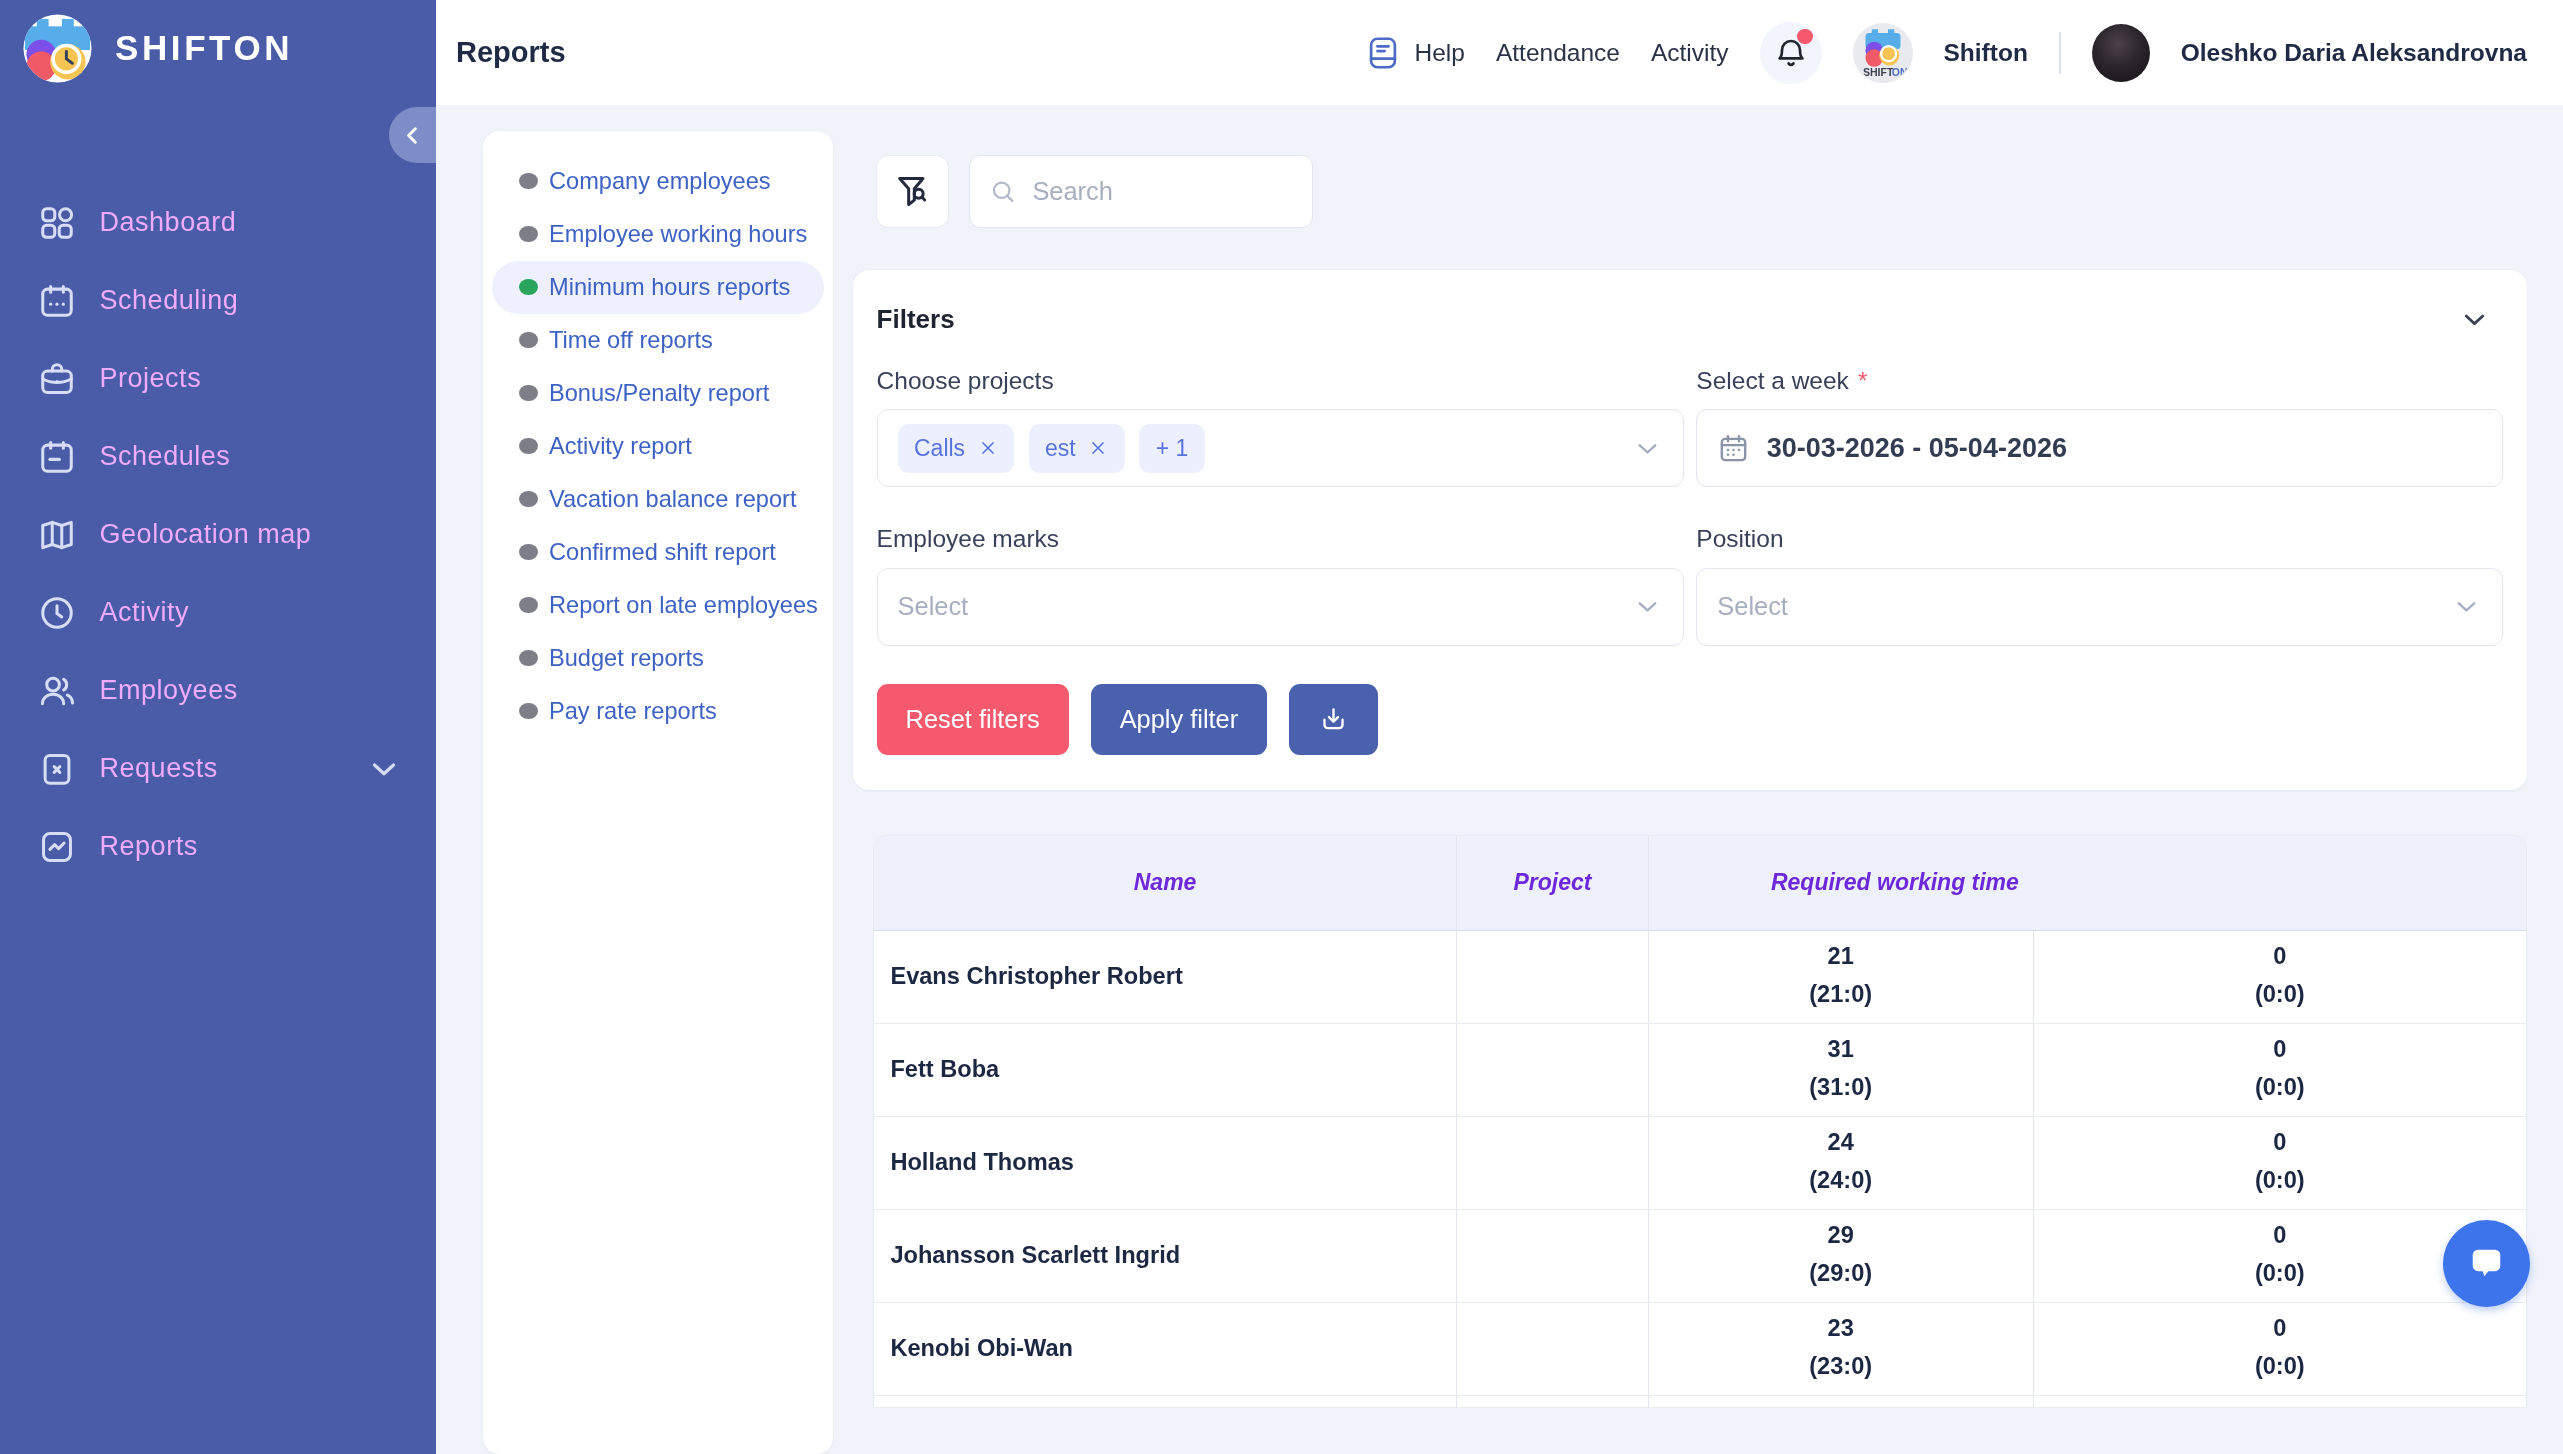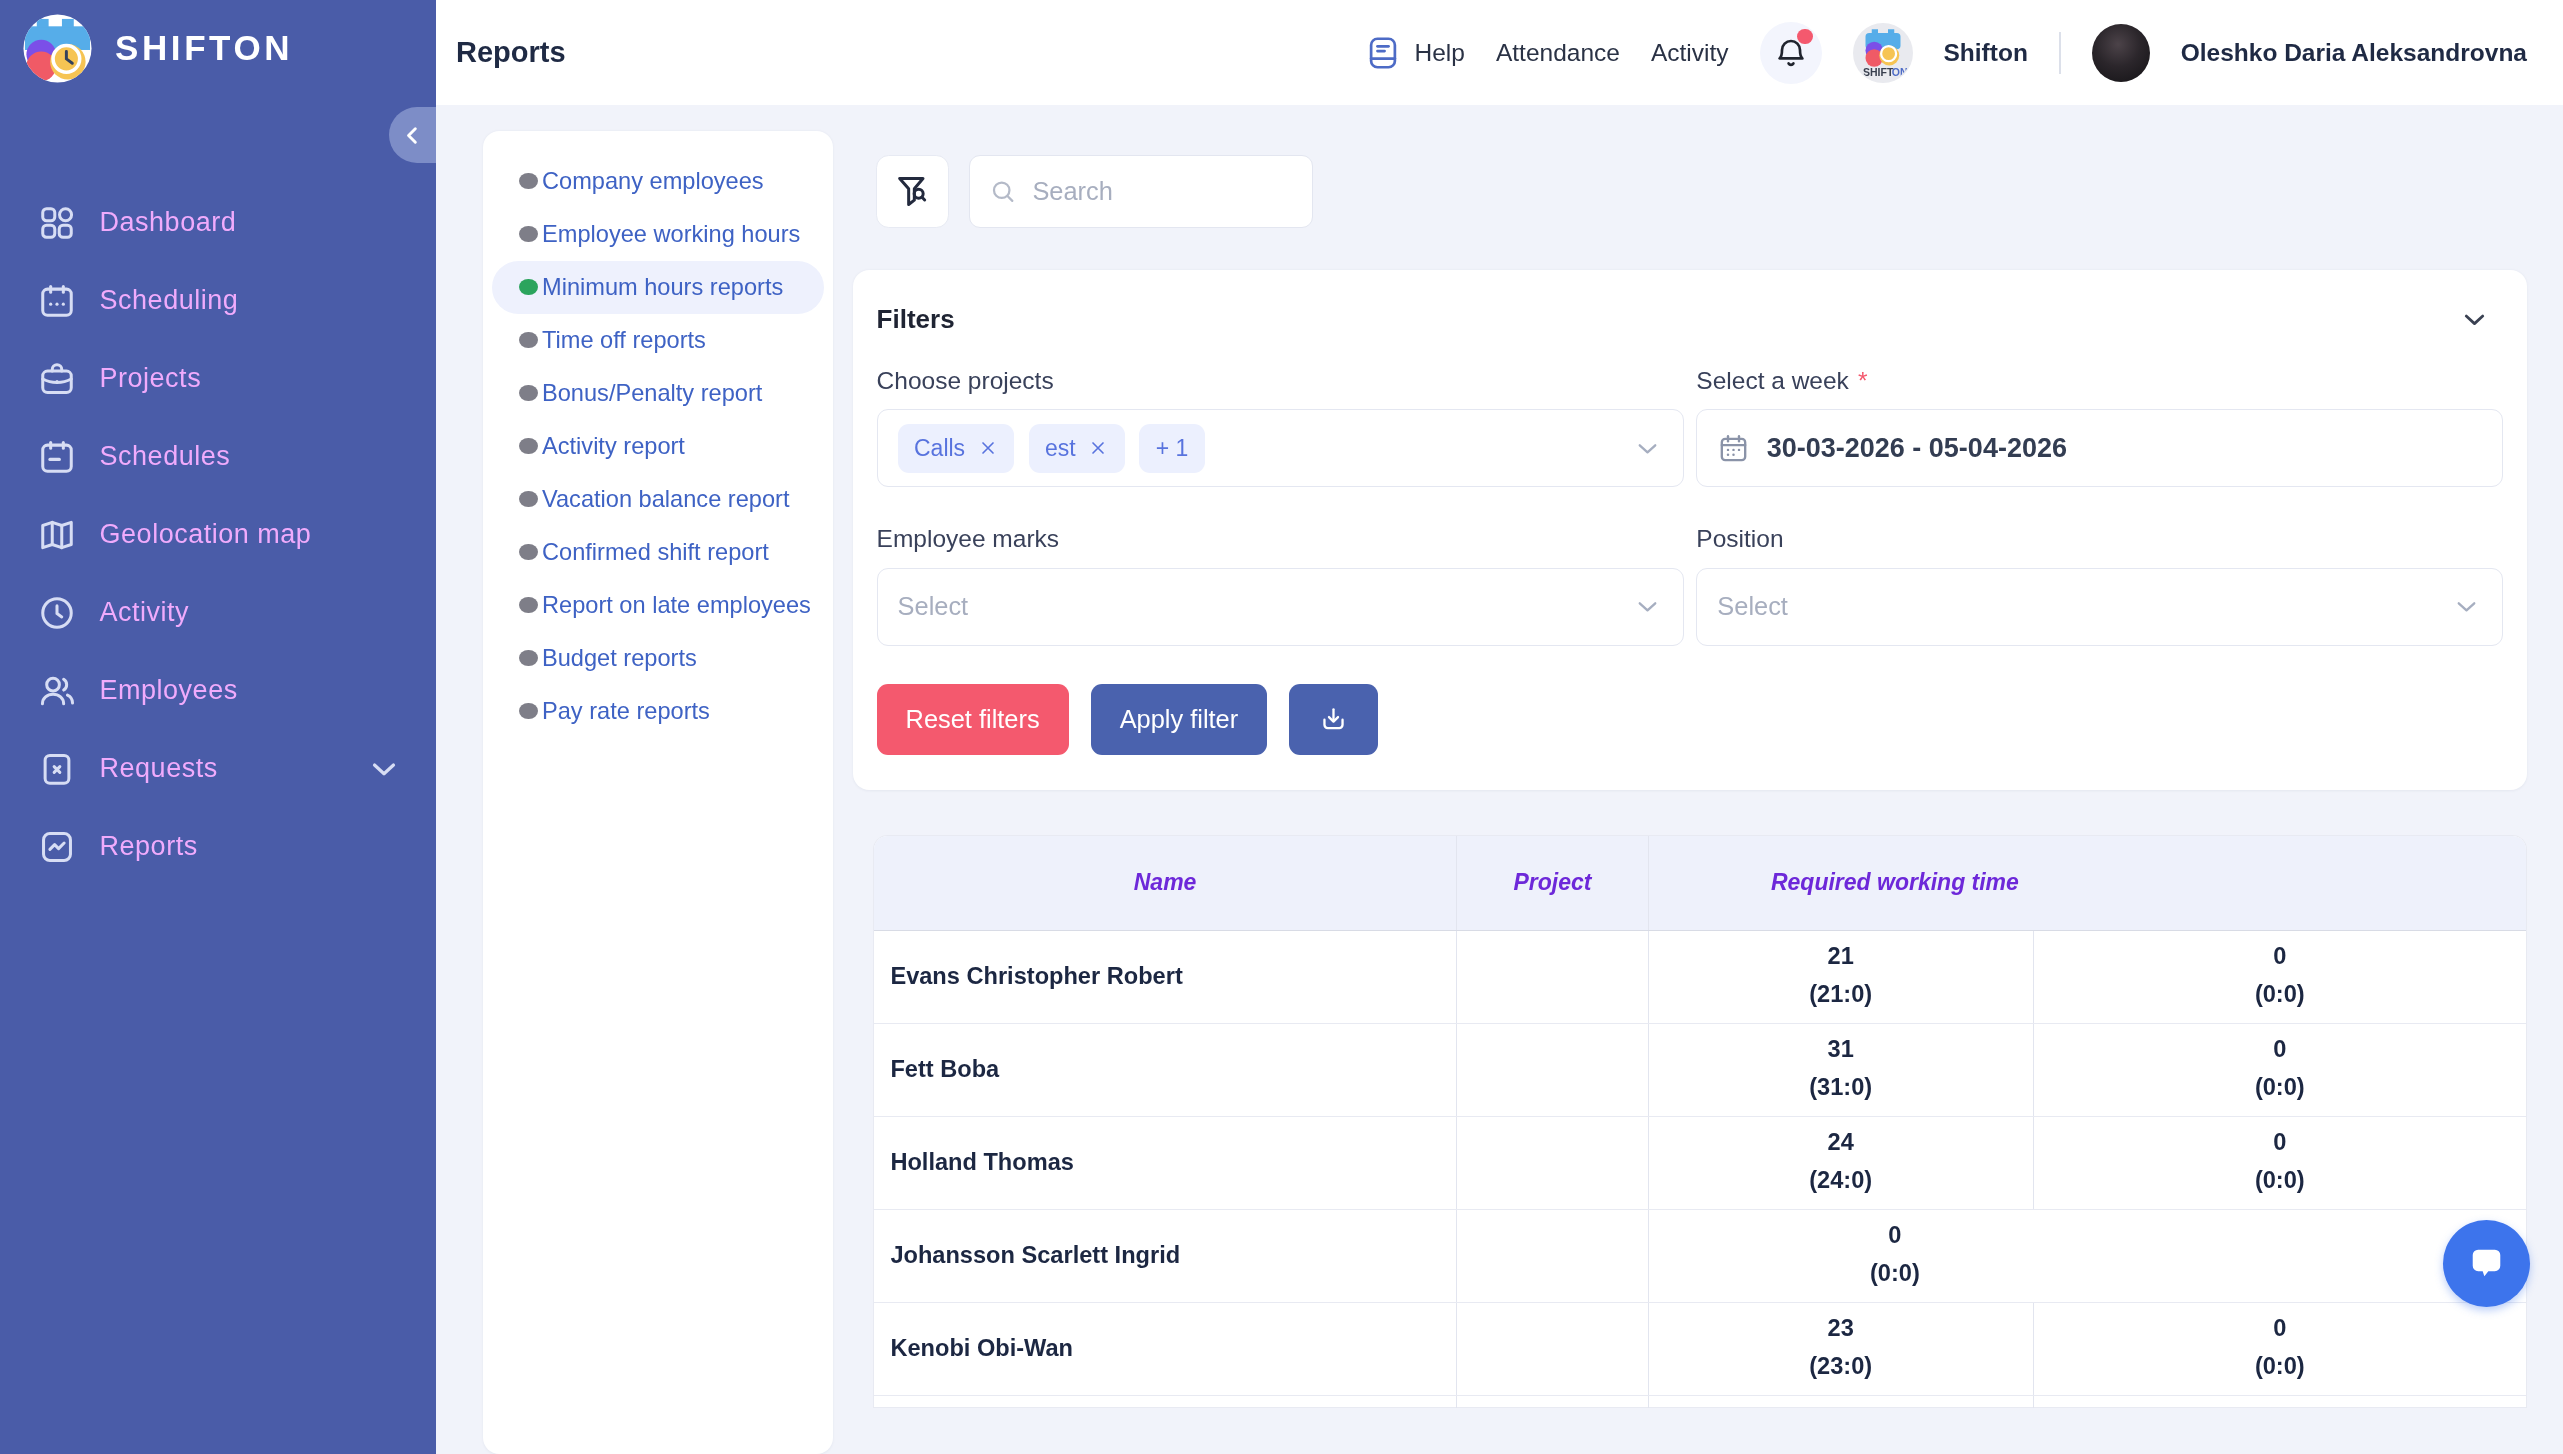--- a/index.html
+++ b/index.html
@@ -36,21 +36,21 @@
   .v-divider { width:1.8px; height:42px; background:#DCE0EA; }
   .user-avatar { width:58px; height:58px; border-radius:50%; cursor:pointer;
     background:radial-gradient(circle at 45% 35%, #4c4349 0%, #2b262b 45%, #121114 100%); }
   .user-name { font-size:24.5px; font-weight:700; color:#1F2A44; white-space:nowrap; }
 
   .content { flex:1; display:flex; gap:20px; padding:26px 36px 0 47px; min-height:0; }
 
   
   .reports-nav { width:350px; min-width:350px; background:#FFFFFF; border-radius:16.4px;
     box-shadow:0 0.9px 2.7px rgba(40,50,90,.06); padding:23.6px 9px; height:1323px; }
-  .rn-item { display:flex; align-items:center; gap:4px; height:53px; padding:0 3.6px 0 27px;
+  .rn-item { display:flex; align-items:center; gap:11px; height:53px; padding:0 3.6px 0 27px;
     border-radius:27px; cursor:pointer; }
   .rn-item.active { background:#EEF1FD; }
   .rn-dot { width:19px; height:16.4px; border-radius:50%; background:#7E7E88; flex:none; }
   .rn-item.active .rn-dot { background:#2BA45D; }
   .rn-lbl { font-size:23.6px; color:#3E62C4; white-space:nowrap; }
 
   
   .panel { flex:1; min-width:0; padding-top:23.6px; }
   .search-row { display:flex; gap:20px; margin-left:23px; }
   .filter-btn { width:73px; height:73px; background:#FFFFFF; border:1.8px solid #E7EAF3; border-radius:12.7px;
@@ -485,20 +485,24 @@
                 </div>
               <div class="t-cell c4">
                   <span class="num">0</span>
                   <span class="num-sub">(0:0)</span>
                 </div>
             </div>
 
             <div class="t-row">
               <div class="t-cell c1 name-cell">Johansson Scarlett Ingrid</div>
               <div class="t-cell c2"></div>
+              <div class="t-cell c3">
+                  <span class="num">29</span>
+                  <span class="num-sub">(29:0)</span>
+                </div>
               <div class="t-cell c4">
                   <span class="num">0</span>
                   <span class="num-sub">(0:0)</span>
                 </div>
             </div>
 
             <div class="t-row">
               <div class="t-cell c1 name-cell">Kenobi Obi-Wan</div>
               <div class="t-cell c2"></div>
               <div class="t-cell c3">

